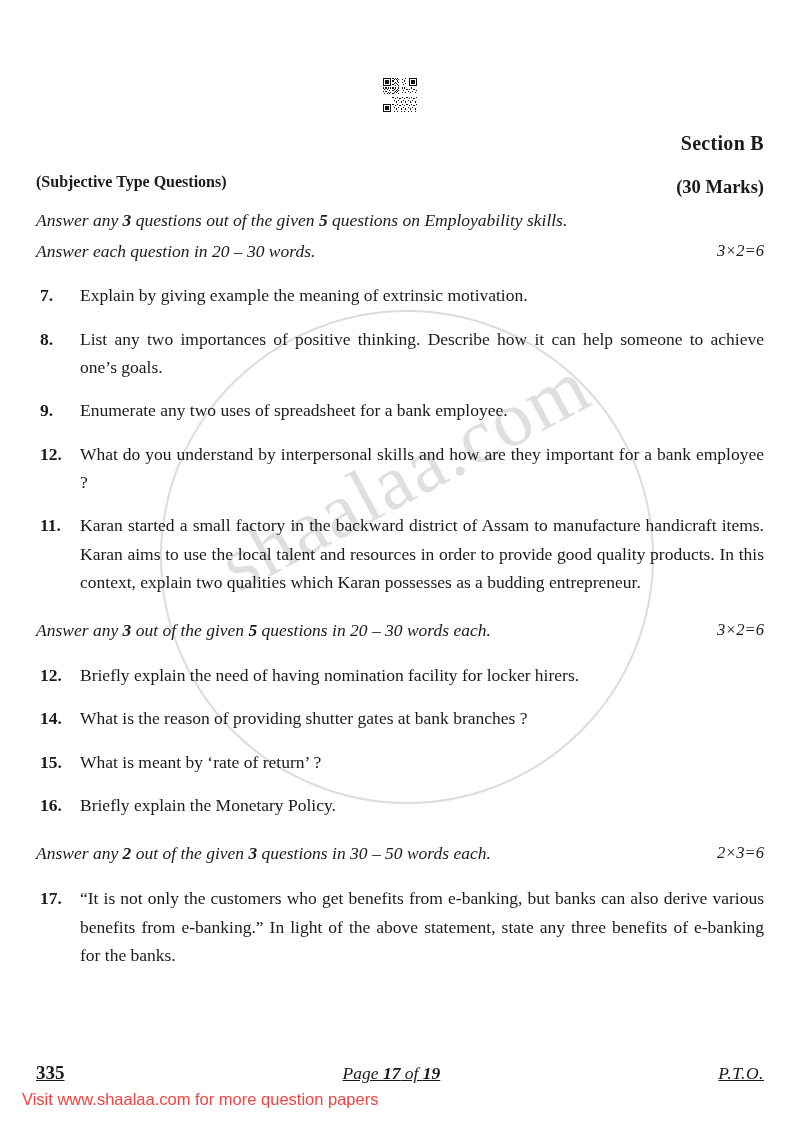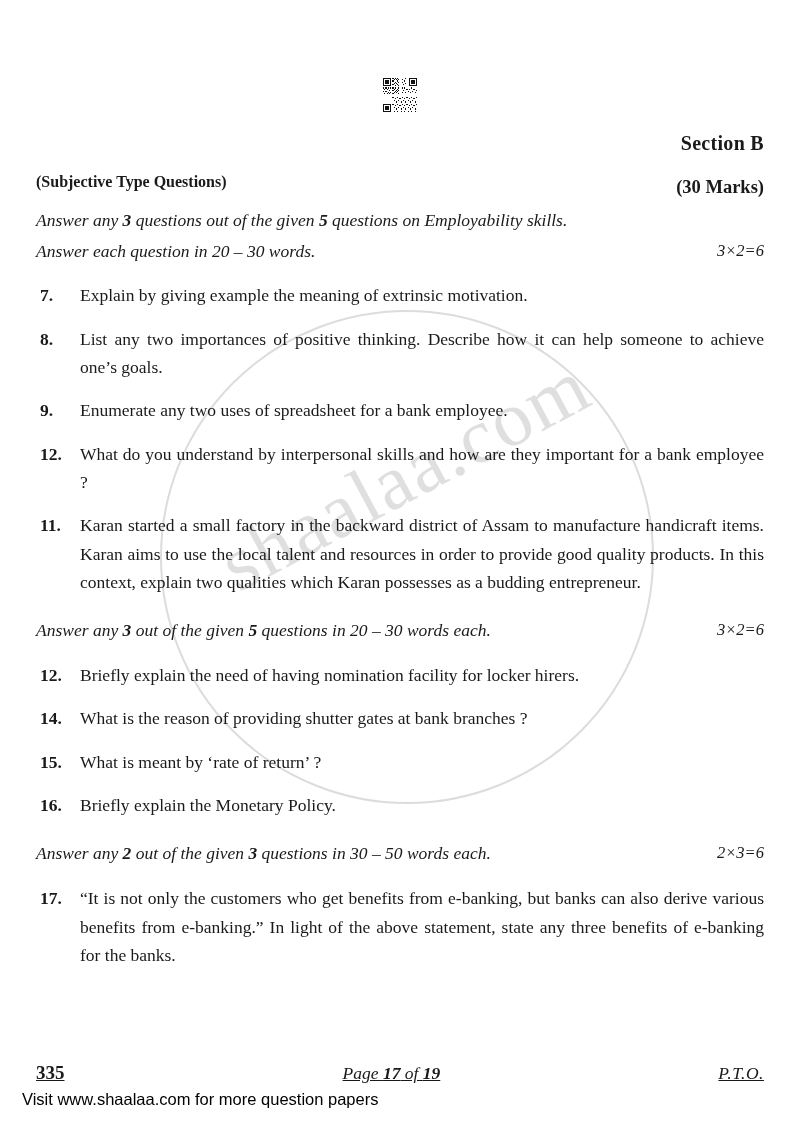--- a/index.html
+++ b/index.html
@@ -168,21 +168,21 @@
   .footer .pageno { font-style: italic; font-size: 17.5px; margin-top: 48px; }
   .footer .pageno b { font-weight: bold; font-style: italic; }
   .footer .pto { font-style: italic; font-size: 17.5px; letter-spacing: 0.5px; }
 
   .visit {
     position: absolute;
     left: 22px;
     bottom: 22px;
     font-family: "Liberation Sans", sans-serif;
     font-size: 16.5px;
-    color: #000000;
+    color: #ef4444;
     z-index: 10;
   }
 </style>
 </head>
 <body>
 
 <div class="page">
 
   <div class="watermark"></div>
   <div class="watermark-text">shaalaa.com</div>

